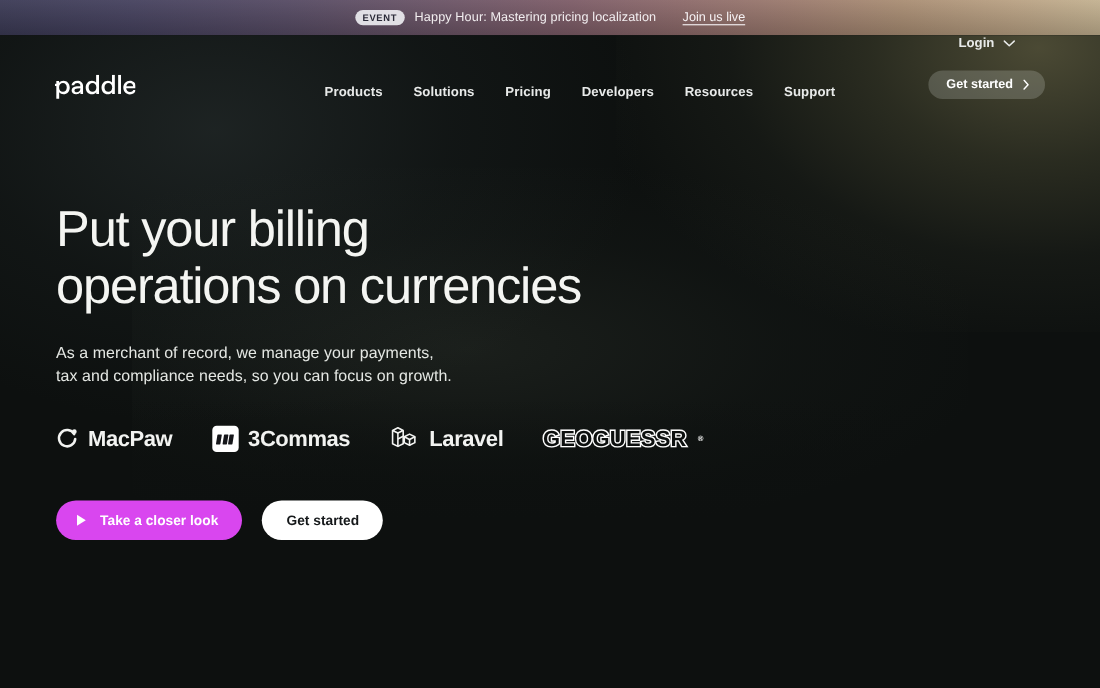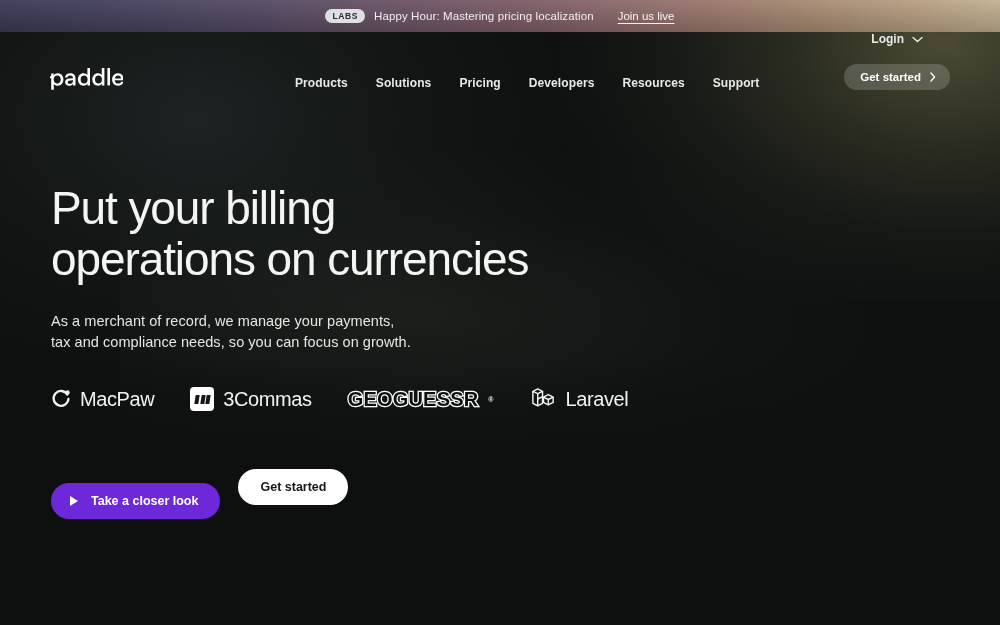--- a/index.html
+++ b/index.html
@@ -194,21 +194,21 @@
     gap:0;
     margin-top:30px;
     height:34px;
   }
   .logo-item {
     display:flex; align-items:center; gap:9px;
     color:#f2f3f1;
     white-space:nowrap;
   }
   .logo-item + .logo-item { margin-left:36px; }
-  .logo-word { font-size:20px; font-weight:400; letter-spacing:-.4px; }
+  .logo-word { font-size:20px; font-weight:700; letter-spacing:-.4px; }
 
   .tw-word { font-size:19px; font-weight:600; letter-spacing:-.5px; }
   .tw-labs { font-size:14px; font-weight:700; letter-spacing:.2px; }
 
   .geo-wrap { position:relative; display:flex; align-items:center; }
   .geo-word {
     font-size:20px; font-weight:800; letter-spacing:.2px;
     -webkit-text-stroke:2.5px #fff;
     color:#0d100f;
     paint-order:stroke fill;
@@ -223,25 +223,25 @@
   }
   .threec-bar { width:3.5px; height:9px; background:#15161a; border-radius:.5px; }
   .threec-bar:nth-child(1){ transform:skewX(-9deg); }
   .threec-bar:nth-child(2){ transform:skewX(-9deg); }
   .threec-bar:nth-child(3){ transform:skewX(-9deg); }
 
   
   .ctas { display:flex; align-items:center; gap:18px; margin-top:39px; }
   .btn-dark {
     display:flex; align-items:center; gap:13px;
-    background:#6d28d9;
+    background:#d946ef;
     border:none; border-radius:20px;
     padding:11px 22px 11px 19px;
     font-family:inherit; font-size:12.5px; font-weight:600;
-    color:#fff; cursor:pointer; white-space:nowrap;margin-top:28px;
+    color:#fff; cursor:pointer; white-space:nowrap;
   }
   .play-tri {
     width:0; height:0;
     border-left:8px solid #fff;
     border-top:5px solid transparent;
     border-bottom:5px solid transparent;
   }
   .btn-light {
     background:#fff; border:none; border-radius:20px;
     padding:11px 22px;
@@ -280,21 +280,21 @@
     position:absolute;
     left:362px; bottom:28px;
     width:52px; height:32px;
   }
 </style>
 </head>
 <body>
 
 <div class="banner">
   <div class="banner-inner">
-    <span class="event-badge">LABS</span>
+    <span class="event-badge">EVENT</span>
     <span class="banner-text">Happy Hour: Mastering pricing localization</span>
     <span class="banner-link">Join us live</span>
   </div>
 </div>
 
 <div class="hero">
   <div class="glow-cool"></div>
   <div class="glow-warm"></div>
   <div class="glow-mid"></div>
   <div class="fade-bottom"></div>
@@ -369,40 +369,40 @@
       <div class="logo-item">
         <span class="threec-box">
           <span class="threec-bar"></span>
             <span class="threec-bar"></span>
             <span class="threec-bar"></span>
         </span>
         <span class="logo-word">3Commas</span>
       </div>
 
 
-      <div class="logo-item geo-wrap">
-        <span class="geo-word">GEOGUESSR</span>
-        <span class="geo-reg">®</span>
-      </div>
-
       <div class="logo-item">
         <svg width="27" height="27" viewBox="0 0 28 28">
           <g fill="none" stroke="#f2f3f1" stroke-width="1.5" stroke-linejoin="round">
             <path d="M3 5.5 8 3l5 2.5L8 8 3 5.5z"></path>
             <path d="M3 5.5V18l5 2.5V8"></path>
             <path d="M13 5.5V11l-5 2.5"></path>
             <path d="M14 11.5 19 9l5 2.5L19 14l-5-2.5z"></path>
             <path d="M14 11.5V17l5 2.5V14"></path>
             <path d="M24 11.5V17l-5 2.5"></path>
             <path d="M8 20.5 13 18V11"></path>
           </g>
         </svg>
         <span class="logo-word">Laravel</span>
       </div>
 
+      <div class="logo-item geo-wrap">
+        <span class="geo-word">GEOGUESSR</span>
+        <span class="geo-reg">®</span>
+      </div>
+
     </div>
 
     <div class="ctas">
       <button class="btn-dark">
         <span class="play-tri"></span>
         <span>Take a closer look</span>
       </button>
       <button class="btn-light">
         <span>Get started</span>
       </button>

